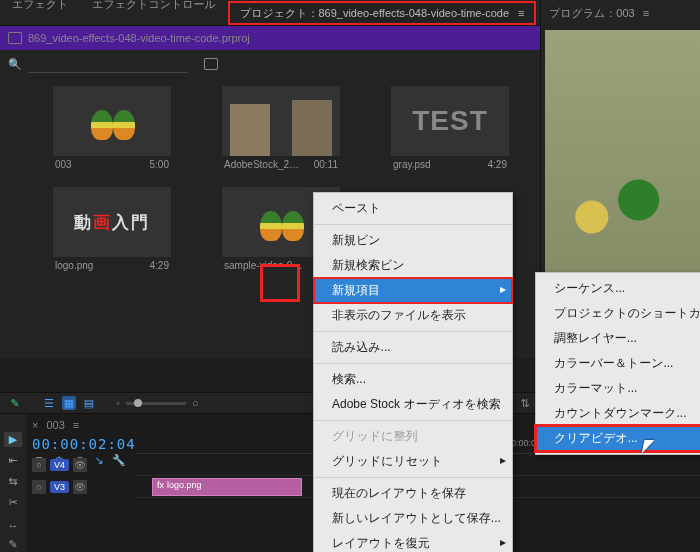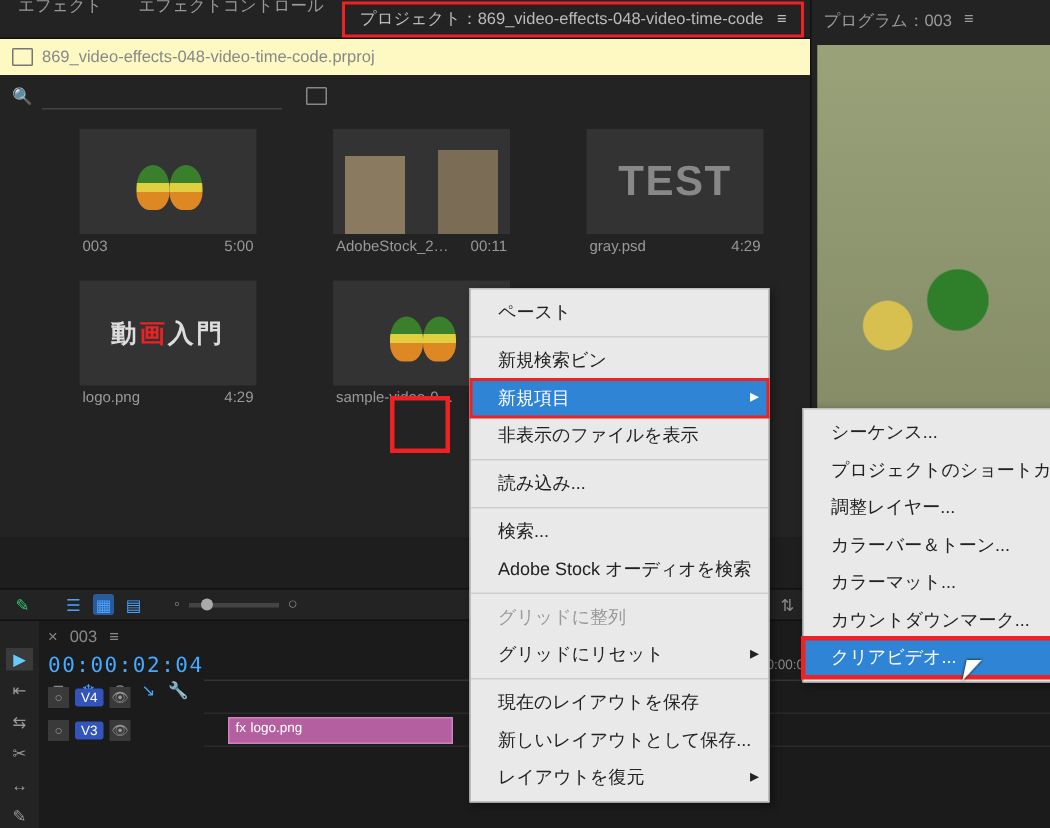--- a/index.html
+++ b/index.html
@@ -1,20 +1,20 @@
 <!DOCTYPE html>
 <html><head>
 <meta charset="utf-8">
 <style>
 * { margin:0; padding:0; box-sizing:border-box; font-family:"Hiragino Kaku Gothic Pro","Meiryo",sans-serif; }
 body { background:#1e1e1e; color:#ccc; font-size:11px; width:700px; height:552px; overflow:hidden; position:relative; }
 .tabs { display:flex; height:26px; background:#232323; border-bottom:1px solid #111; align-items:center; }
 .tab { padding:0 12px; height:44px; line-height:26px; color:#999; cursor:pointer; }
 .tab.active { border:2px solid #e22; padding:0 10px; height:24px; line-height:20px; color:#bbb; }
-.subheader { display:flex; align-items:center; height:24px; padding:0 8px; background:#fef9c3; color:#888; gap:6px; }
+.subheader { display:flex; align-items:center; height:24px; padding:0 8px; background:#4c1d95; color:#888; gap:6px; }
 .searchrow { display:flex; align-items:center; height:28px; padding:0 8px; background:#232323; justify-content:space-between; }
 .search-input { flex:1; background:#232323; border:none; border-bottom:1px solid #444; color:#aaa; height:18px; padding:0 4px; max-width:160px; }
 .bins-icon { width:14px; height:12px; border:1px solid #888; border-radius:1px; margin-left:10px; }
 .item-count { color:#888; margin-right:8px; }
 .thumbs { background:#232323; padding:8px 12px 0 12px; display:flex; flex-wrap:wrap; gap:14px 10px; height:280px; align-content:flex-start; }
 .thumb { width:118px;margin-left:41px; }
 .thumb .pic { width:118px; height:70px; background:#333; display:flex; align-items:center; justify-content:center; position:relative; overflow:hidden; }
 .thumb .meta { display:flex; justify-content:space-between; padding:3px 2px 0 2px; color:#999; font-size:10px; }
 .thumb .meta .nm { overflow:hidden; text-overflow:ellipsis; white-space:nowrap; max-width:80px; }
 .parrots { background:linear-gradient(#88aaee 0%,#88aaee 55%,#a57d4a 55%,#8b6a3d 100%); }
@@ -214,20 +214,21 @@
           </div>
         <div class="clip" style="left:16px;width:150px;"><span style="margin-right:3px;">fx</span><span>logo.png</span></div>
       </div>
     </div>
   </div>
 </div>
 
 <div class="ctx" id="ctx1" style="left:313px; top:192px; width:200px;">
     <div class="mi">ペースト</div>
     <div class="sep"></div>
+    <div class="mi">新規ビン</div>
     <div class="mi">新規検索ビン</div>
     <div class="mi hl redbox">新規項目<span class="arrow">▸</span></div>
     <div class="mi">非表示のファイルを表示</div>
     <div class="sep"></div>
     <div class="mi">読み込み...</div>
     <div class="sep"></div>
     <div class="mi">検索...</div>
     <div class="mi">Adobe Stock オーディオを検索</div>
     <div class="sep"></div>
     <div class="mi dis">グリッドに整列</div>

